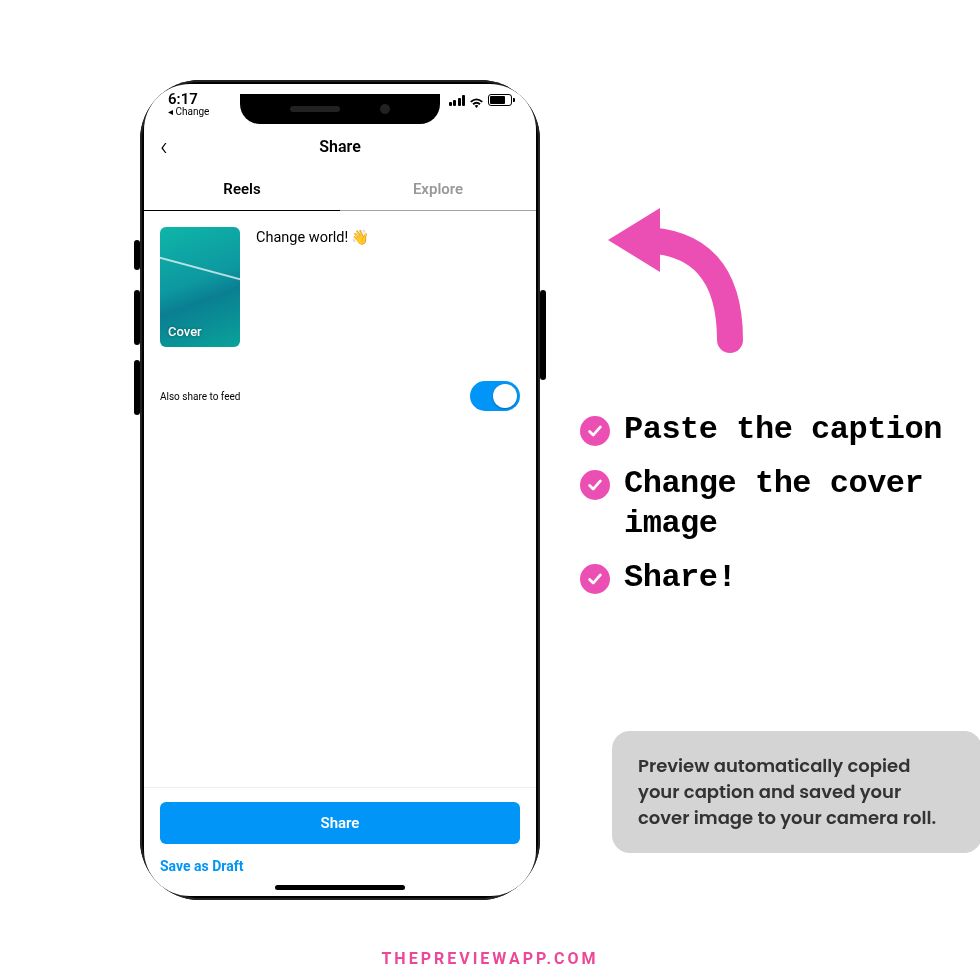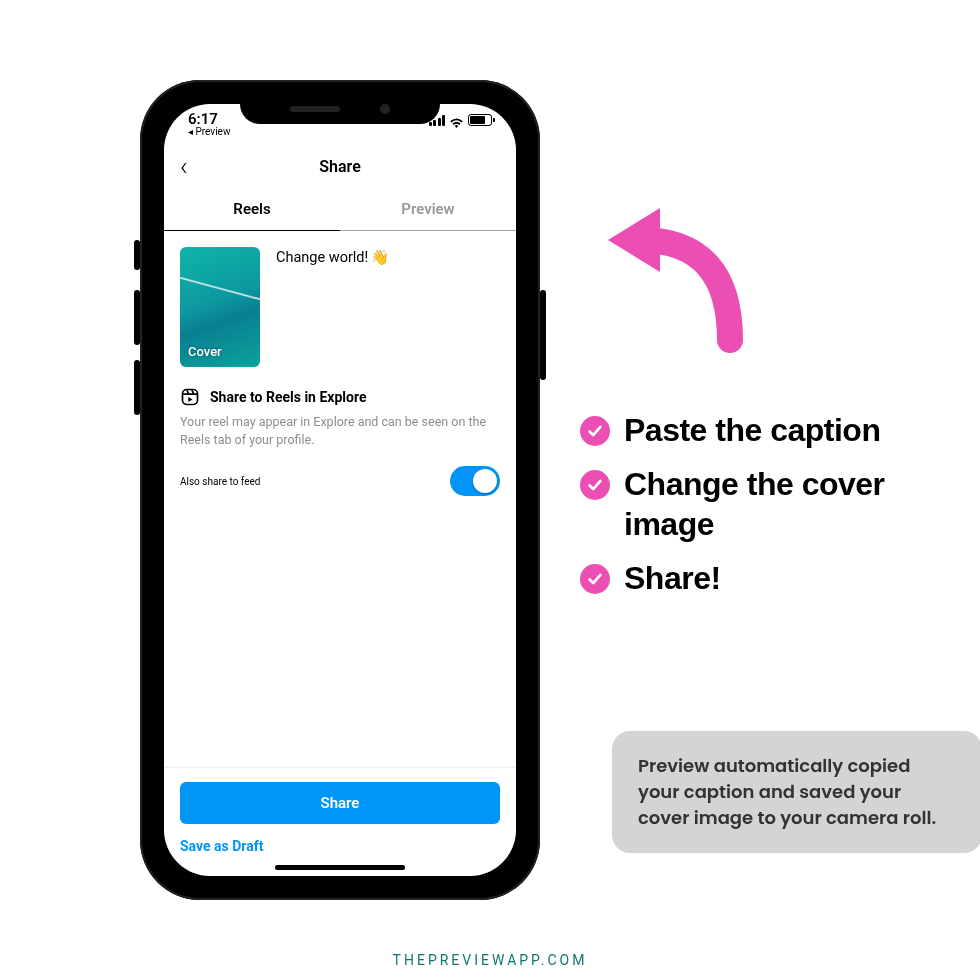--- a/index.html
+++ b/index.html
@@ -14,21 +14,21 @@
 
   
   .phone {
     position: absolute;
     left: 140px;
     top: 80px;
     width: 400px;
     height: 820px;
     background: #000;
     border-radius: 60px;
-    padding: 24px;
+    padding: 4px;
     box-shadow: 0 0 0 2px #222 inset;
   }
   .phone::before, .phone::after { content:""; position:absolute; background:#000; border-radius:4px; }
   
   .side-btn { position:absolute; background:#000; border-radius:4px; }
   .sb-l1 { left:-6px; top:160px; width:6px; height:30px; }
   .sb-l2 { left:-6px; top:210px; width:6px; height:55px; }
   .sb-l3 { left:-6px; top:280px; width:6px; height:55px; }
   .sb-r1 { right:-6px; top:210px; width:6px; height:90px; }
 
@@ -114,41 +114,41 @@
   .btn-primary { background:#0095f6; color:#fff; text-align:center; padding:12px; border-radius:6px; font-size:15px; font-weight:600; }
   .btn-link { color:#0095f6; text-align:left; padding:14px 0 4px; font-size:14px; font-weight:700; }
   .home-ind { position:absolute; bottom:6px; left:50%; transform:translateX(-50%); width:130px; height:5px; background:#000; border-radius:3px; }
 
   
   .arrow-wrap { position:absolute; left:590px; top:200px; width:160px; height:160px; }
   .arrow-wrap svg { width:100%; height:100%; }
 
   .bullets {
     position:absolute; left:580px; top:410px; width:380px;
-    font-family: Liberation Sans, sans-serif;
+    font-family: Liberation Mono, monospace;
   }
   .bullet { display:flex; align-items:flex-start; gap:14px; margin-bottom:14px; }
   .check {
     flex:0 0 30px; width:30px; height:30px; border-radius:50%;
     background:#ec4fb3; display:flex; align-items:center; justify-content:center;
     margin-top:6px;
   }
   .check svg { width:18px; height:18px; }
   .bullet-text { font-size:32px; font-weight:800; line-height:1.25; color:#000; letter-spacing:-0.5px; }
 
   .info-box {
     position:absolute; left:580px; top:731px; width:370px;
     background:#d4d4d4; border-radius:18px; padding:22px 26px;
     font-family: "Poppins","Segoe UI",sans-serif;
     font-size:18px; font-weight:600; color:#333; line-height:1.45;margin-left:32px;
   }
 
   .watermark {
     position:absolute; left:50%; bottom:12px; transform:translateX(-50%);
-    font-size:14px; letter-spacing:3px; color:#0f766e; font-weight:400;
+    font-size:16px; letter-spacing:3px; color:#ec4899; font-weight:700;
   }
 </style>
 </head>
 <body>
 
 <div class="phone">
   <div class="side-btn sb-l1"></div>
   <div class="side-btn sb-l2"></div>
   <div class="side-btn sb-l3"></div>
   <div class="side-btn sb-r1"></div>
@@ -156,21 +156,21 @@
   <div class="notch">
     <div class="speaker"></div>
     <div class="cam"></div>
   </div>
 
   <div class="screen">
 
     <div class="status">
       <div class="status-left">
         <span>6:17</span>
-        <span class="back-app">◂ Preview</span>
+        <span class="back-app">◂ Change</span>
       </div>
       <div class="status-right">
         <div class="sig-bars">
           <span class="b1"></span>
             <span class="b2"></span>
             <span class="b3"></span>
             <span class="b4"></span>
         </div>
         <div class="wifi-ic">
           <svg viewBox="0 0 16 12">
@@ -186,44 +186,31 @@
     <div class="header">
       <span class="back-chev">‹</span>
       <span>Share</span>
     </div>
 
     <div class="tabs">
       <div class="tab active">
         <span>Reels</span>
       </div>
       <div class="tab">
-        <span>Preview</span>
+        <span>Explore</span>
       </div>
     </div>
 
     <div class="cover-row">
       <div class="cover-thumb">
         <span class="cover-lbl">Cover</span>
       </div>
       <div class="caption">Change world! 👋</div>
     </div>
 
-    <div class="share-sec">
-      <div class="share-head">
-        <span class="reels-icon">
-          <svg viewBox="0 0 24 24" fill="none" stroke="#000" stroke-width="2">
-            <rect x="3" y="3" width="18" height="18" rx="5"></rect>
-            <path d="M3 8.5 H21 M8 3 L10.5 8.5 M14 3 L16.5 8.5"></path>
-            <path d="M10 12 L15 15 L10 18 Z" fill="#000" stroke="none"></path>
-          </svg>
-        </span>
-        <span>Share to Reels in Explore</span>
-      </div>
-      <div class="share-desc">Your reel may appear in Explore and can be seen on the Reels tab of your profile.</div>
-    </div>
 
     <div class="feed-row">
       <span class="lbl">Also share to feed</span>
       <div class="toggle"></div>
     </div>
 
     <div class="bottom-btns">
       <div class="divider"></div>
       <div class="btn-primary">
         <span>Share</span>

